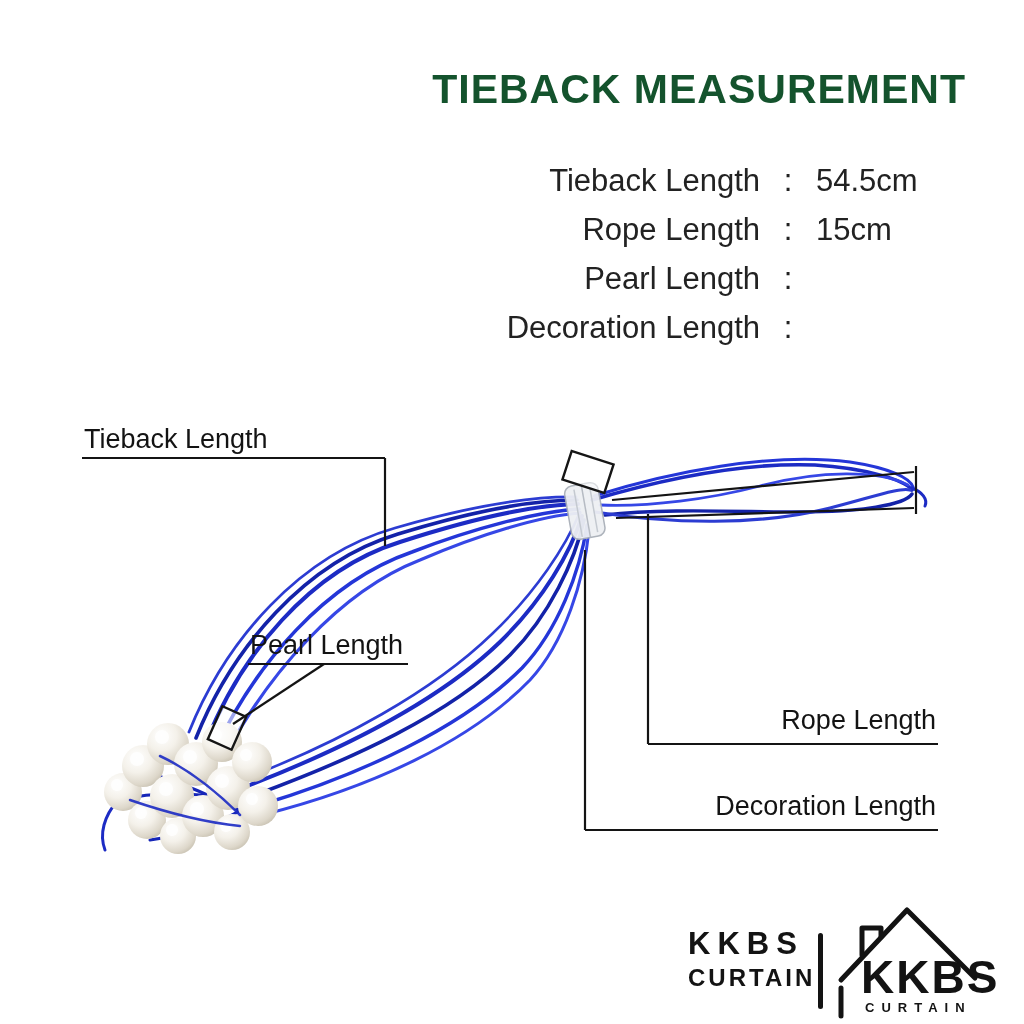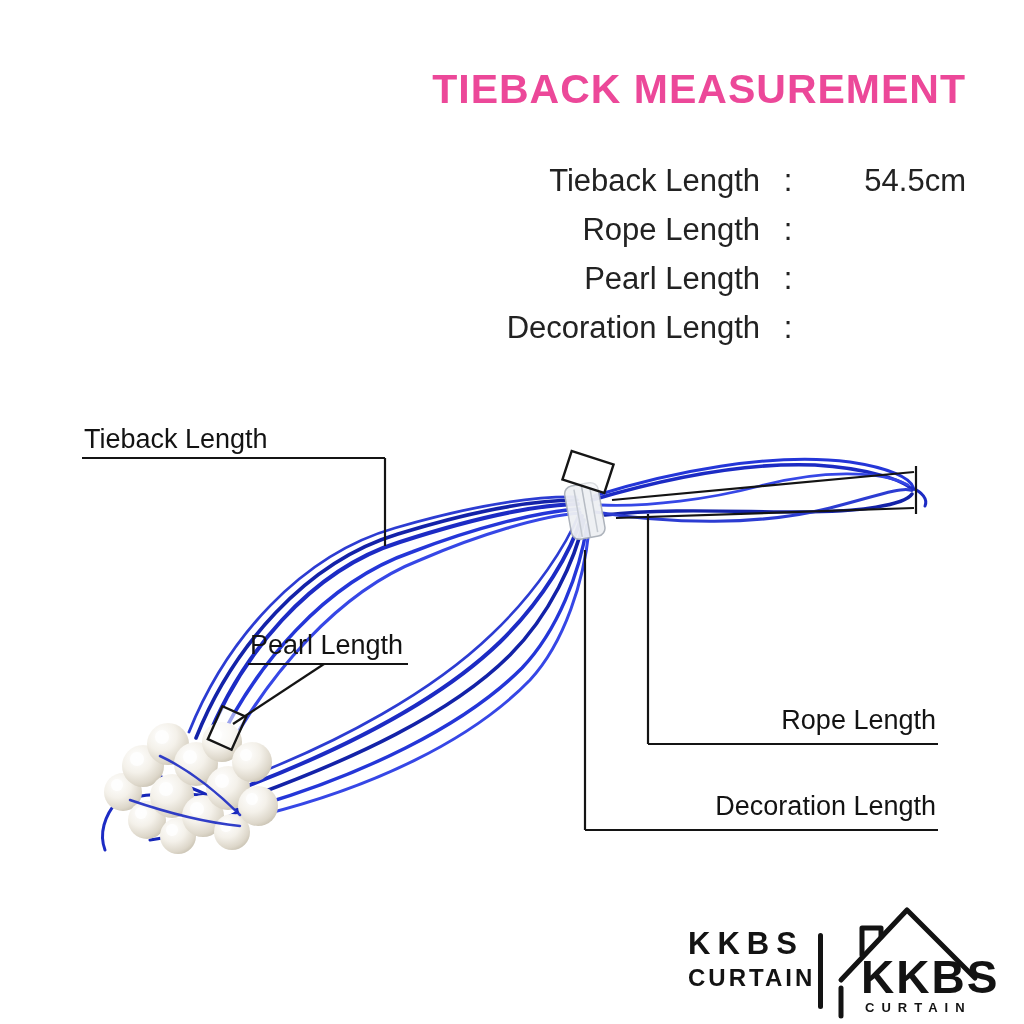--- a/index.html
+++ b/index.html
@@ -2,27 +2,27 @@
 <html><head>
 <meta charset="utf-8">
 <style>
   html,body{margin:0;padding:0;background:#ffffff;}
   .page{
     position:relative;width:1024px;height:1024px;background:#ffffff;overflow:hidden;
     font-family:"Liberation Sans", sans-serif;color:#1a1a1a;
   }
   .title{
     position:absolute;top:66px;right:58px;margin:0;
-    font-size:41px;font-weight:700;letter-spacing:1px;color:#ec4899;white-space:nowrap;
+    font-size:41px;font-weight:700;letter-spacing:1px;color:#14532d;white-space:nowrap;
   }
   .measurements{position:absolute;top:156px;right:58px;}
   .mrow{display:grid;grid-template-columns:auto 56px 150px;align-items:baseline;line-height:49px;}
   .mlabel{text-align:right;font-size:31px;font-weight:400;color:#222;white-space:nowrap;}
   .mcolon{text-align:center;font-size:31px;color:#222;}
-  .mvalue{text-align:right;font-size:31px;color:#222;white-space:nowrap;}
+  .mvalue{text-align:left;font-size:31px;color:#222;white-space:nowrap;}
   .diagram{position:absolute;left:0;top:0;width:1024px;height:1024px;}
   .callout{
     position:absolute;font-size:27px;font-weight:400;color:#131313;white-space:nowrap;
   }
   .co-tieback{left:84px;top:424px;}
   .co-pearl{left:250px;top:630px;}
   .co-rope{right:88px;top:705px;}
   .co-decoration{right:88px;top:791px;}
   .wordmark{position:absolute;left:688px;top:926px;color:#131313;}
   .wm1{font-size:31px;font-weight:700;letter-spacing:7px;line-height:36px;}
@@ -42,20 +42,21 @@
 
   <div class="measurements">
     <div class="mrow">
       <span class="mlabel">Tieback Length</span>
       <span class="mcolon">:</span>
       <span class="mvalue">54.5cm</span>
     </div>
     <div class="mrow">
       <span class="mlabel">Rope Length</span>
       <span class="mcolon">:</span>
+      <span class="mvalue">15cm</span>
     </div>
     <div class="mrow">
       <span class="mlabel">Pearl Length</span>
       <span class="mcolon">:</span>
     </div>
     <div class="mrow">
       <span class="mlabel">Decoration Length</span>
       <span class="mcolon">:</span>
     </div>
   </div>

